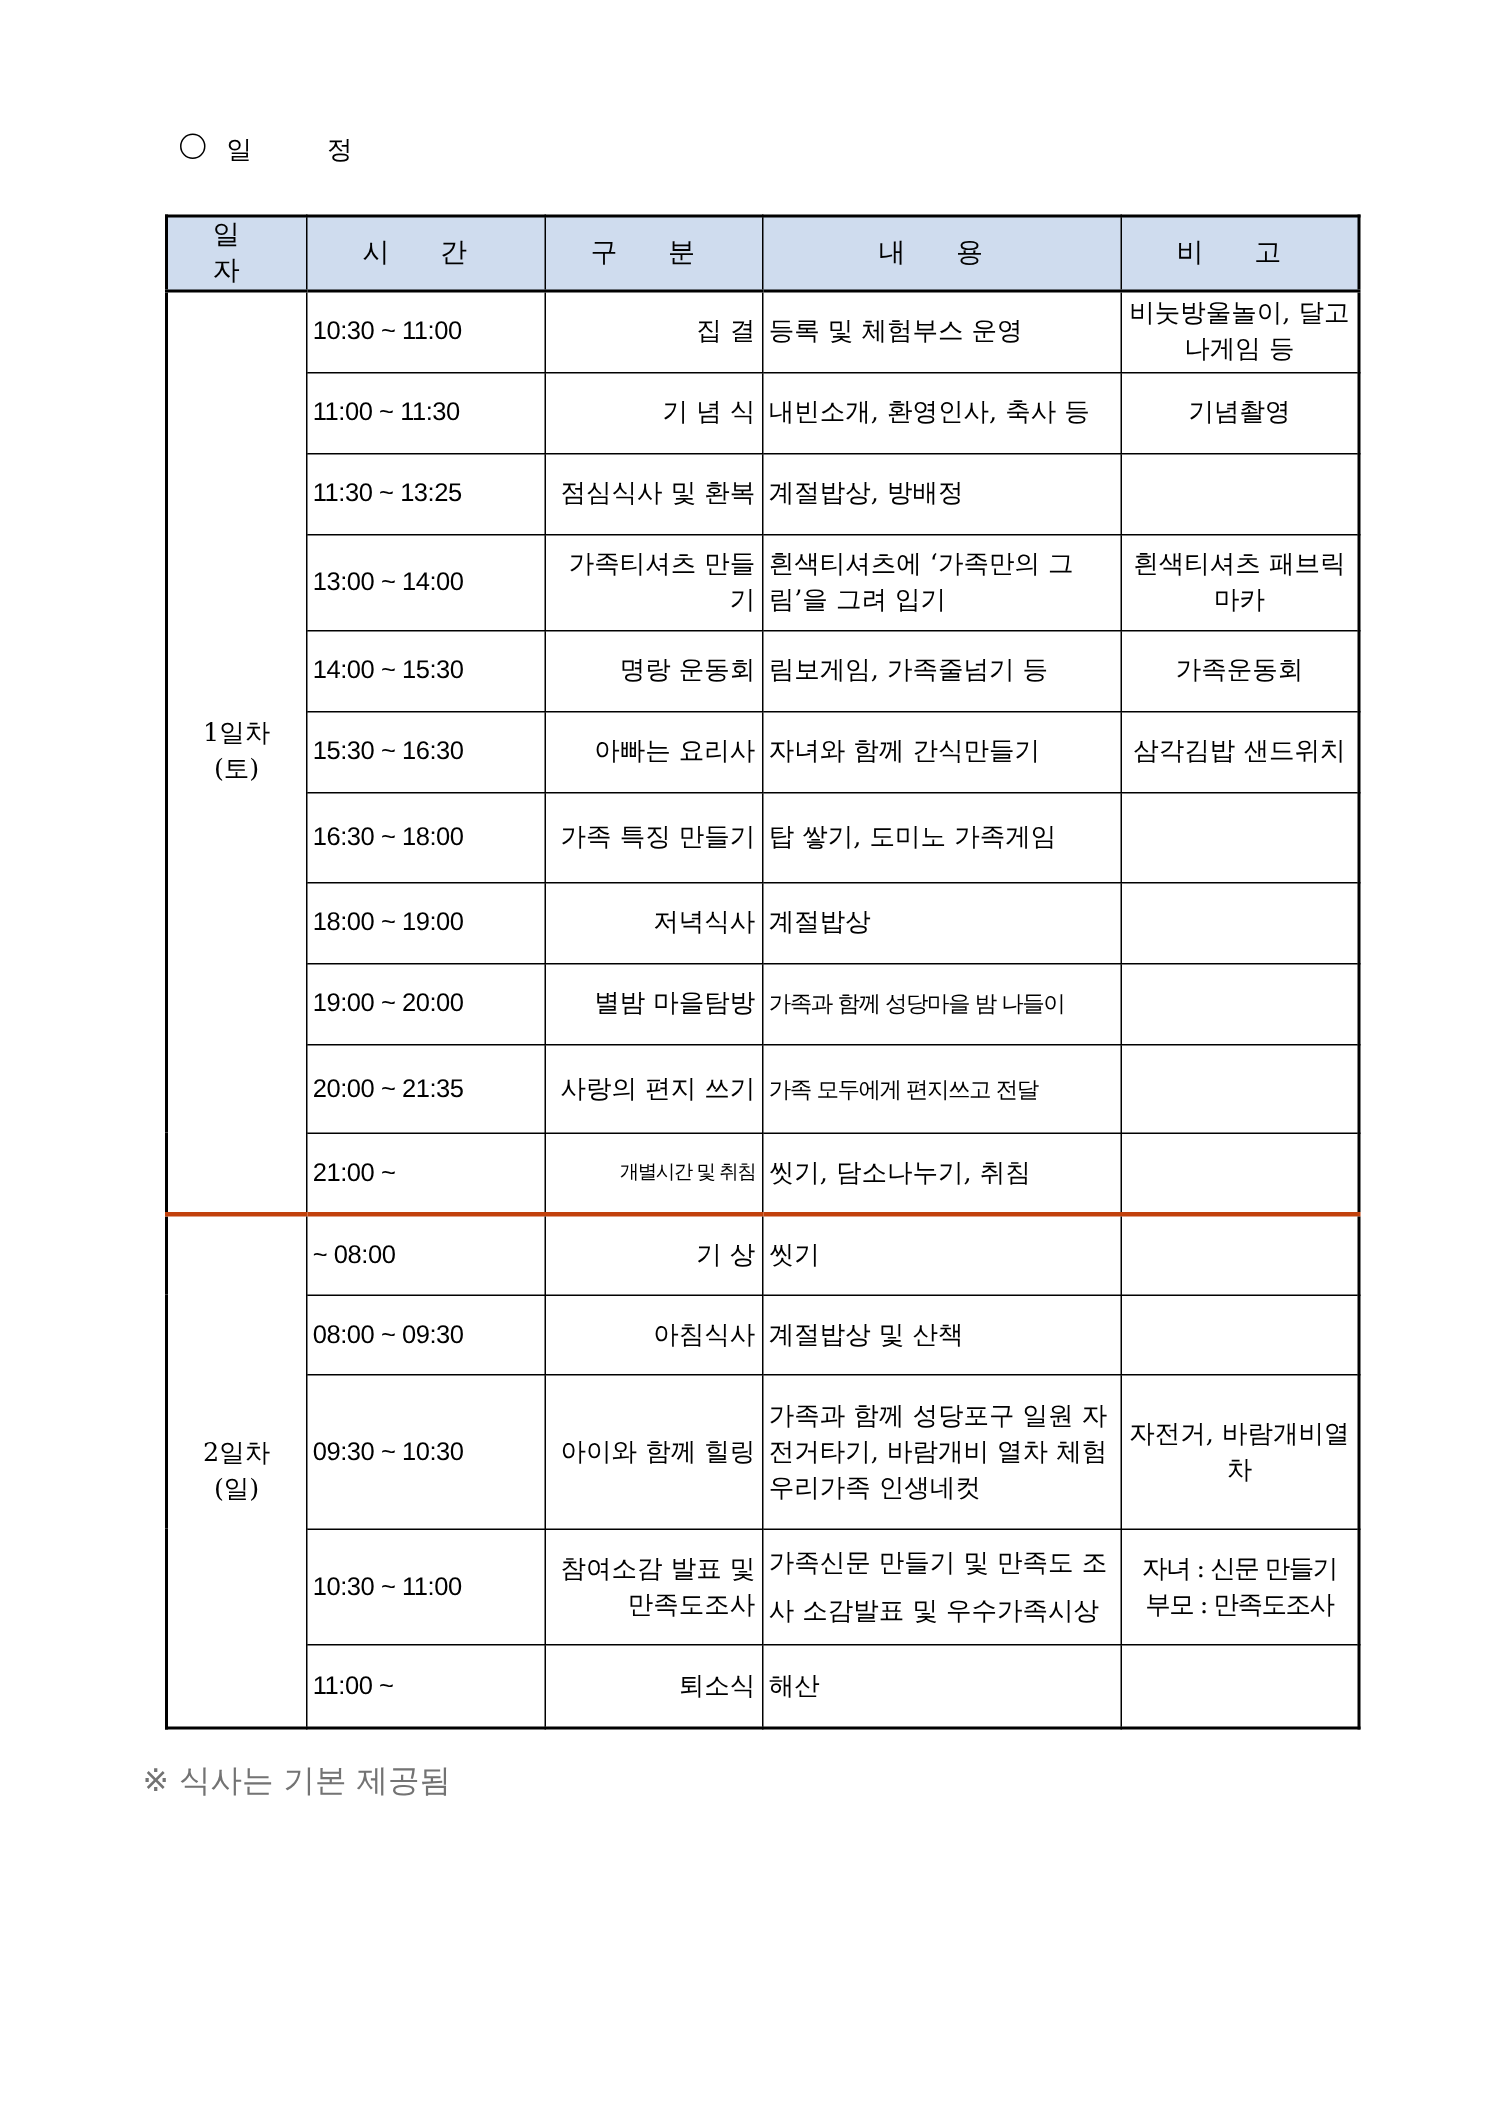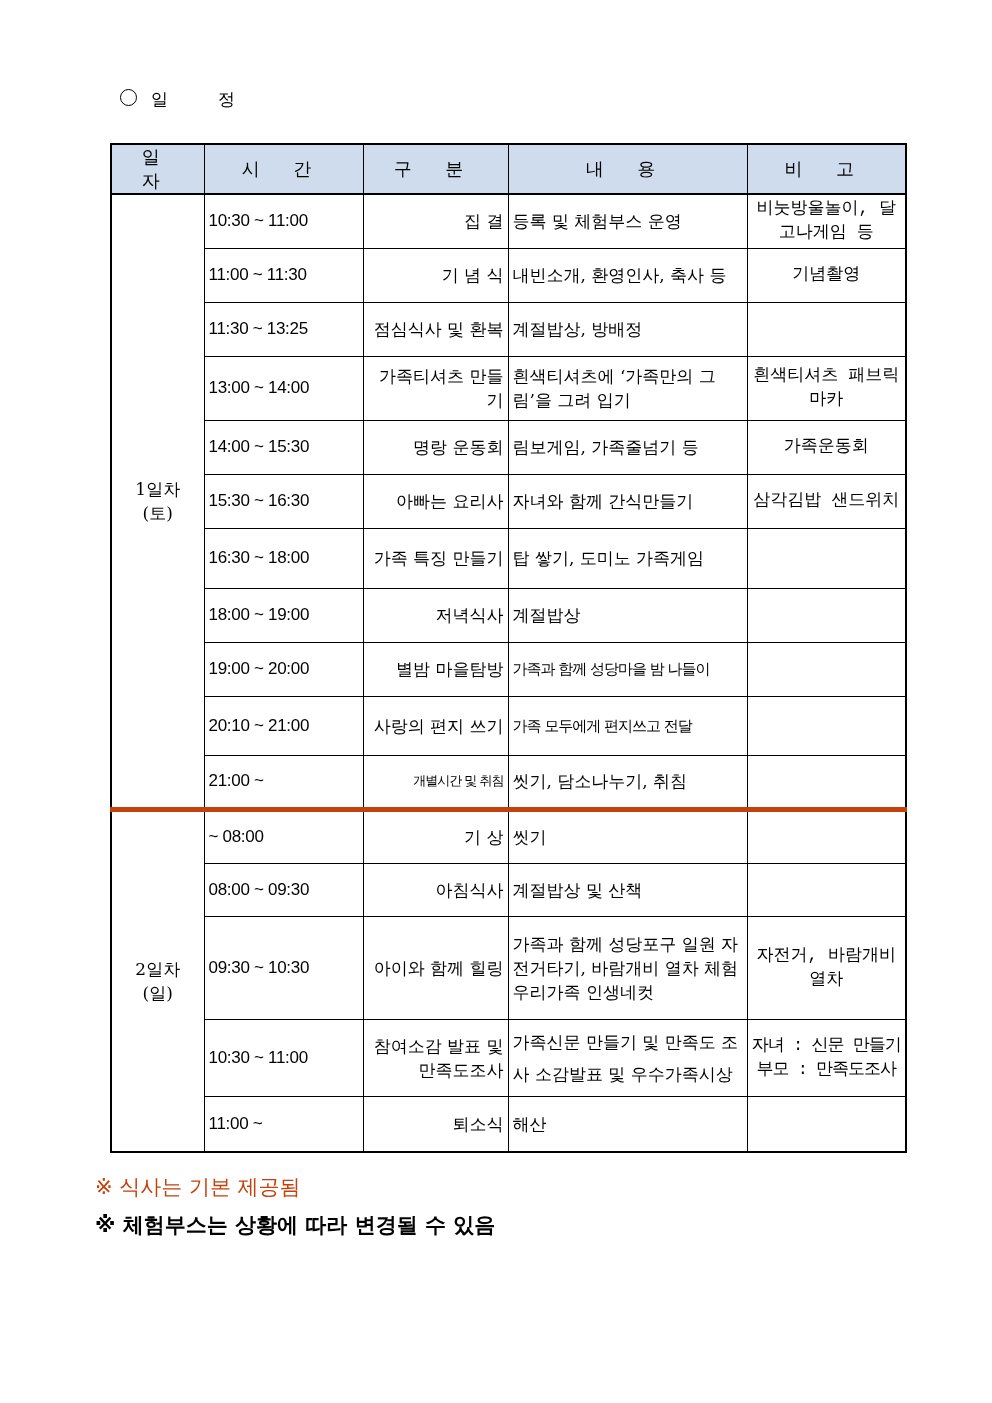--- a/index.html
+++ b/index.html
@@ -7,25 +7,25 @@
   .section-title { position: absolute; left: 120px; top: 88px; font-size: 17px; letter-spacing: 2px; }
   .section-title .circle { display: inline-block; width: 15px; height: 15px; border: 1.6px solid #000; border-radius: 50%; vertical-align: -1px; margin-right: 14px; }
   .section-title .t1 { margin-right: 48px; }
   table.schedule { position: absolute; left: 110px; top: 143px; width: 795px; border-collapse: collapse; border: 2px solid #000; table-layout: fixed; }
   table.schedule td, table.schedule th { border: 1px solid #000; font-size: 17px; line-height: 24px; padding: 0 4px; font-weight: normal; }
   table.schedule th { background: #cfdcee; height: 47px; text-align: center; letter-spacing: 14px; font-size: 18px; border-bottom: 2px solid #000; }
   td.day { text-align: center; }
   td.time { font-family: Liberation Sans, sans-serif; font-size: 19px; letter-spacing: -0.3px; }
   td.cat { text-align: right; }
   td.content { text-align: left; padding-left: 8px; }
-  td.note { text-align: center; font-family: Liberation Mono, monospace; }
-  tr.day-sep td { border-top: 5px solid #c2410c; }
+  td.note { text-align: center; }
+  tr.day-sep td { border-top: 3px solid #c2410c; }
   .notes { position: absolute; left: 95px; top: 1168px; }
   .note-line { font-family: "DejaVu Sans", sans-serif; font-size: 21px; line-height: 38px; font-weight: bold; }
-  .note-blue { color: #c2410c; font-weight: normal; }
+  .note-blue { color: #737373; font-weight: normal; }
 </style>
 </head>
 <body>
 
 <div class="section-title">
   <span class="circle"></span><span class="t1">일</span><span>정</span>
 </div>
 
 <table class="schedule">
   <colgroup>
@@ -94,21 +94,21 @@
       <td class="content">계절밥상</td>
       <td class="note"></td>
     </tr>
     <tr style="height:54px">
       <td class="time">19:00 ~ 20:00</td>
       <td class="cat">별밤 마을탐방</td>
       <td class="content" style="font-size:15px;letter-spacing:-1px">가족과 함께 성당마을 밤 나들이</td>
       <td class="note"></td>
     </tr>
     <tr style="height:59px">
-      <td class="time">20:10 ~ 21:00</td>
+      <td class="time">20:00 ~ 21:35</td>
       <td class="cat">사랑의 편지 쓰기</td>
       <td class="content" style="font-size:15px;letter-spacing:-1px">가족 모두에게 편지쓰고 전달</td>
       <td class="note"></td>
     </tr>
     <tr style="height:54px">
       <td class="time">21:00 ~</td>
       <td class="cat" style="font-size:13px;letter-spacing:-1px">개별시간 및 취침</td>
       <td class="content">씻기, 담소나누기, 취침</td>
       <td class="note"></td>
     </tr>
@@ -141,14 +141,13 @@
       <td class="time">11:00 ~</td>
       <td class="cat">퇴소식</td>
       <td class="content">해산</td>
       <td class="note"></td>
     </tr>
   </tbody>
 </table>
 
 <div class="notes">
   <div class="note-line note-blue">※ 식사는 기본 제공됨</div>
-  <div class="note-line">※ 체험부스는 상황에 따라 변경될 수 있음</div>
 </div>
 
 </body></html>

